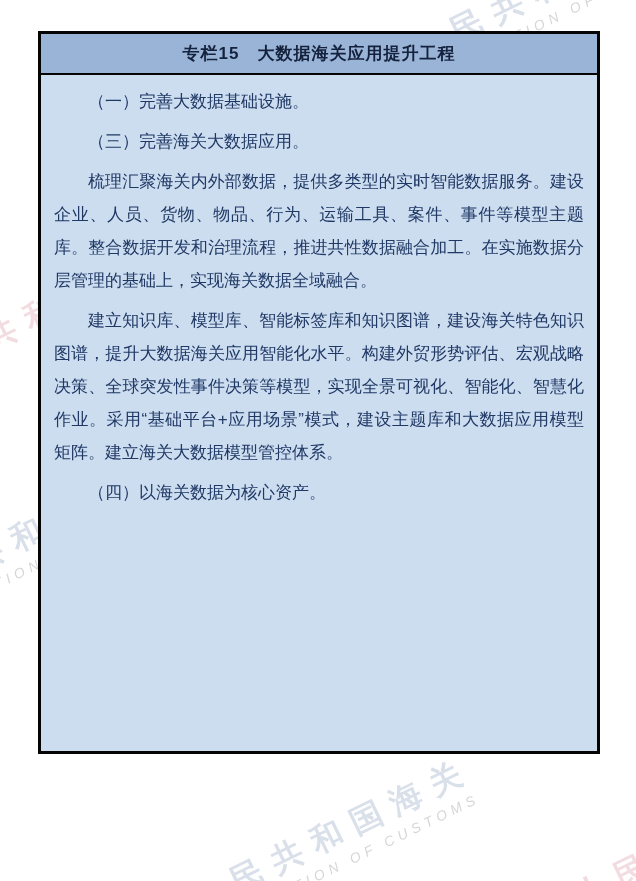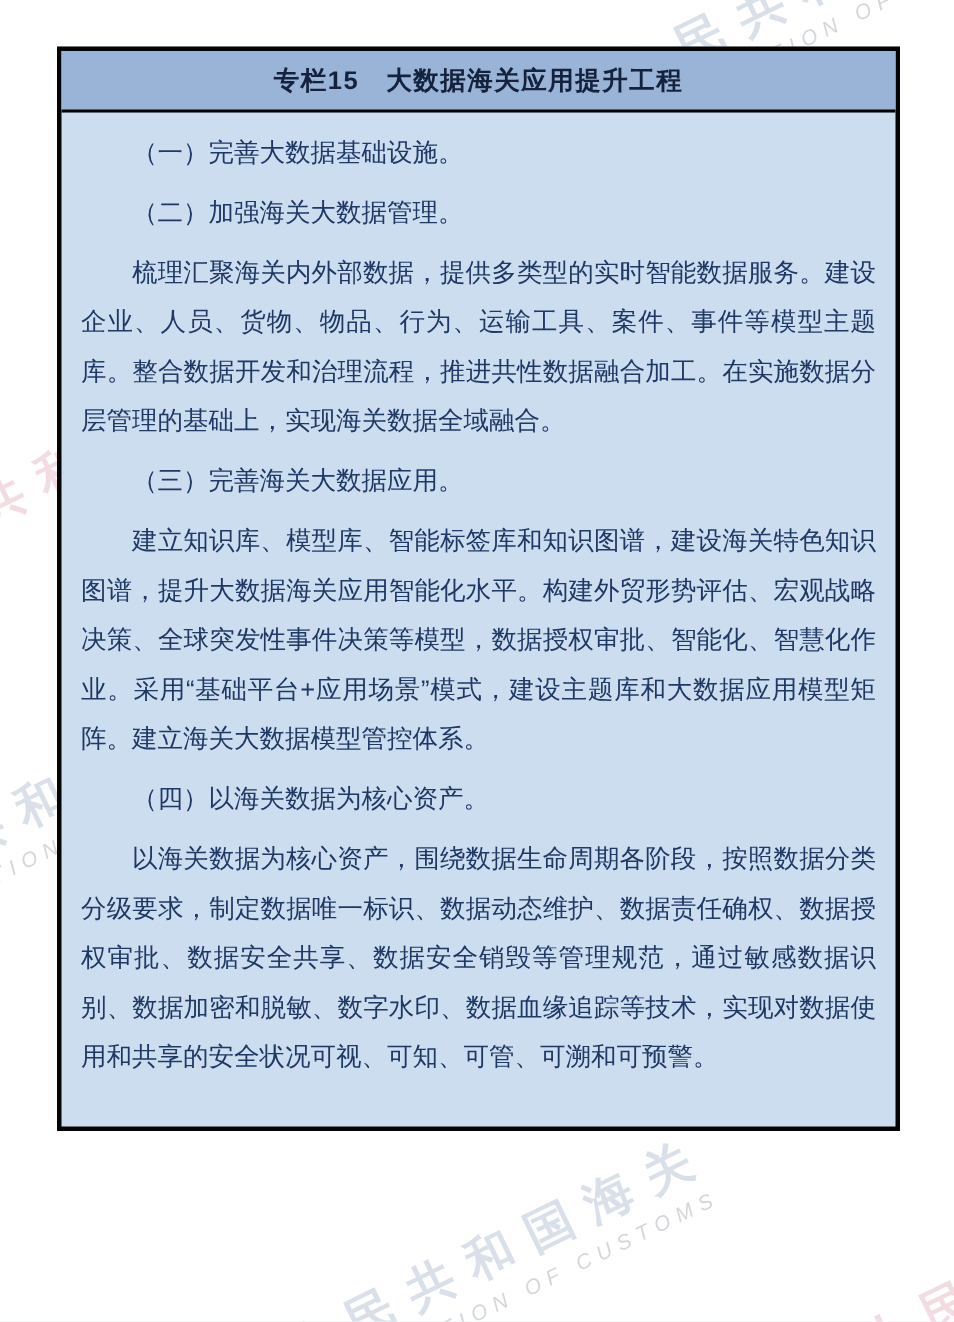--- a/index.html
+++ b/index.html
@@ -110,22 +110,20 @@
   <div class="wm pink wm-bottom-right">
     <span class="wm-cn">华人民共和国海关</span>
   </div>
 
   <div class="panel">
     <div class="panel-header">
       <span class="panel-title">专栏15　大数据海关应用提升工程</span>
     </div>
     <div class="panel-body">
       <p>（一）完善大数据基础设施。</p>
-      <p>（二）加强海关大数据管理。</p>
+      <p>（三）完善海关大数据应用。</p>
       <p>梳理汇聚海关内外部数据，提供多类型的实时智能数据服务。建设企业、人员、货物、物品、行为、运输工具、案件、事件等模型主题库。整合数据开发和治理流程，推进共性数据融合加工。在实施数据分层管理的基础上，实现海关数据全域融合。</p>
-      <p>（三）完善海关大数据应用。</p>
-      <p>建立知识库、模型库、智能标签库和知识图谱，建设海关特色知识图谱，提升大数据海关应用智能化水平。构建外贸形势评估、宏观战略决策、全球突发性事件决策等模型，数据授权审批、智能化、智慧化作业。采用“基础平台+应用场景”模式，建设主题库和大数据应用模型矩阵。建立海关大数据模型管控体系。</p>
+      <p>建立知识库、模型库、智能标签库和知识图谱，建设海关特色知识图谱，提升大数据海关应用智能化水平。构建外贸形势评估、宏观战略决策、全球突发性事件决策等模型，实现全景可视化、智能化、智慧化作业。采用“基础平台+应用场景”模式，建设主题库和大数据应用模型矩阵。建立海关大数据模型管控体系。</p>
       <p>（四）以海关数据为核心资产。</p>
-      <p>以海关数据为核心资产，围绕数据生命周期各阶段，按照数据分类分级要求，制定数据唯一标识、数据动态维护、数据责任确权、数据授权审批、数据安全共享、数据安全销毁等管理规范，通过敏感数据识别、数据加密和脱敏、数字水印、数据血缘追踪等技术，实现对数据使用和共享的安全状况可视、可知、可管、可溯和可预警。</p>
     </div>
   </div>
 
 </div>
 
 </body></html>

